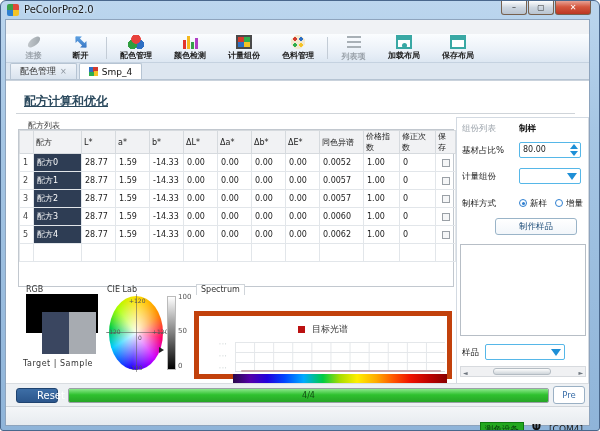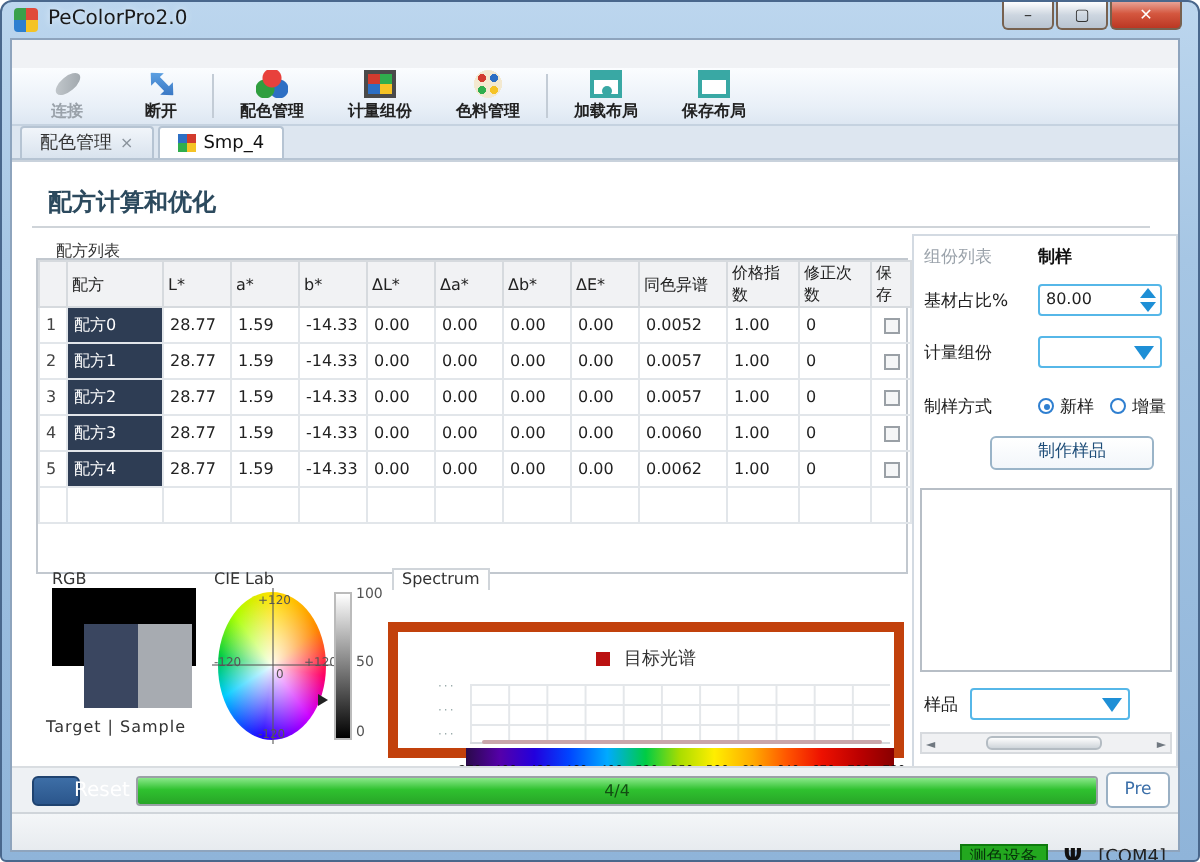--- a/index.html
+++ b/index.html
@@ -58,21 +58,21 @@
   
   .tabbar { position:absolute; top:43px; left:0; right:0; height:17px; background:#dde6f0; border-bottom:1px solid #b6c4d3; display:flex; align-items:flex-end; padding-left:4px; }
   .tab { height:16px; display:flex; align-items:center; gap:4px; font-size:9px; padding:0 9px;
     border:1px solid #b6c4d3; border-bottom:none; border-radius:2px 2px 0 0; background:linear-gradient(#f1f5fa,#d9e3ee); color:#333; margin-right:2px; }
   .tab.active { background:#fff; font-weight:normal; color:#111; }
   .tab .close-x { color:#8a939c; font-size:8px; }
   .smp-icon { width:9px; height:9px;
     background:conic-gradient(#d23b2e 0 25%,#f5c325 25% 50%,#2fae4d 50% 75%,#2d6fc4 75% 100%); }
   
   .page { position:absolute; top:60px; left:0; right:0; bottom:42px; background:#fff; border-top:1px solid #c9d2dc; overflow:hidden; }
-  .page-title { position:absolute; left:18px; top:12px; font-size:12px; font-weight:bold; color:#2c4a5e; }
+  .page-title { position:absolute; left:18px; top:12px; font-size:12px; font-weight:bold; color:#2c4a5e;text-decoration:underline; }
   .page-rule { position:absolute; left:10px; right:14px; top:32px; height:1px; background:#cfd4d9; }
   .tbl-caption { position:absolute; left:22px; top:39px; font-size:8px; color:#333; }
   
   .tbl-wrap { position:absolute; left:12px; top:48px; width:436px; height:158px; border:1px solid #c2c8cf; background:#fff; }
   table.recipe { border-collapse:collapse; table-layout:fixed; width:436px; font-size:8px; color:#222; }
   table.recipe th { background:#f1f2f4; border:1px solid #d6dade; font-weight:normal; height:15px; padding:0 2px; text-align:left; }
   table.recipe td { border:1px solid #e2e6ea; height:18px; padding:0 3px; white-space:nowrap; overflow:hidden; }
   td.sel-name { background:#2e3d54; color:#fff; }
   td.idx { border-left:none; color:#444; }
   .chk { width:8px; height:8px; border:1px solid #9aa0a6; background:#f5f6f7; margin:0 auto; }
@@ -119,21 +119,21 @@
   .spec-plot { position:absolute; left:36px; top:26px; width:210px; height:30px;
     background-image:linear-gradient(to right,#e4e7ea 1px,transparent 1px),linear-gradient(to bottom,#e4e7ea 1px,transparent 1px);
     background-size:19.1px 10px; border-bottom:1px solid #d6dade; }
   .spec-ytick { position:absolute; left:20px; font-size:6px; color:#9aa; letter-spacing:1px; }
   .spec-line { position:absolute; left:42px; top:54px; width:200px; height:2px; background:#c9a6ab; border-radius:1px; }
   .spec-bar { position:absolute; left:34px; top:58px; width:214px; height:15px;
     background:linear-gradient(to right,#2a0a4a,#5500aa 8%,#2200dd 16%,#0044ff 24%,#00aaff 33%,#00cc44 42%,#aadd00 50%,#ffee00 58%,#ffaa00 67%,#ff5500 75%,#ee1100 83%,#bb0000 92%,#880000); }
   .spec-xtick { position:absolute; top:66px; font-size:6px; color:#111; transform:translateX(-50%); }
   
   .bottombar { position:absolute; left:0; right:0; bottom:19px; height:23px; background:#eef1f4; border-top:1px solid #d9dde1; }
-  .reset-btn { position:absolute; left:10px; top:4px; width:24px; height:15px; background:linear-gradient(#3d6ea6,#2b568c); border:1px solid #1f4370; border-radius:3px; color:#fff; font-size:10px; text-align:center; line-height:14px;padding-left:20px; }
+  .reset-btn { position:absolute; left:10px; top:4px; width:42px; height:15px; background:linear-gradient(#3d6ea6,#2b568c); border:1px solid #1f4370; border-radius:3px; color:#fff; font-size:10px; text-align:center; line-height:14px;padding-left:20px; }
   .progress { position:absolute; left:62px; top:4px; right:40px; height:15px; border:1px solid #9aa0a6; border-radius:2px; background:#e8eaec; overflow:hidden; }
   .progress .fill { position:absolute; left:0; top:0; bottom:0; background:linear-gradient(#8ae88a,#2fc12f 45%,#27a527); }
   .progress .ptext { position:absolute; left:0; right:0; top:0; bottom:0; text-align:center; font-size:8px; color:#134d13; line-height:14px; }
   .pre-btn { position:absolute; right:4px; top:2px; width:32px; height:18px; background:#fff; border:1px solid #9ab0c4; border-radius:3px; color:#3a6ea8; font-size:8.5px; text-align:center; line-height:16px; }
   
   .statusbar { position:absolute; left:0; right:0; bottom:0; height:19px; background:linear-gradient(#f4f6f8,#e7ebef); border-top:1px solid #d0d5da; }
   .status-right { position:absolute; right:6px; top:15px; display:flex; align-items:center; gap:8px; }
   .dev-badge { background:#23a81f; border:1px solid #0e7a0e; color:#06330a; font-size:8.5px; padding:0 4px; height:13px; line-height:12px; }
   .usb-glyph { font-size:11px; font-weight:bold; color:#111; line-height:13px; }
   .com-text { font-size:9px; color:#222; }
@@ -162,28 +162,36 @@
       <div class="tb-item">
         <span class="tbicon i-disconnect"></span>
         <span class="tb-label">断开</span>
       </div>
       <div class="tb-sep"></div>
       <div class="tb-item wide">
         <span class="tbicon i-colorwheel"></span>
         <span class="tb-label">配色管理</span>
       </div>
       <div class="tb-item wide">
+        <span class="tbicon i-detect"></span>
+        <span class="tb-label">颜色检测</span>
+      </div>
+      <div class="tb-item wide">
         <span class="tbicon i-palettegrid"></span>
         <span class="tb-label">计量组份</span>
       </div>
       <div class="tb-item wide">
         <span class="tbicon i-colorant"></span>
         <span class="tb-label">色料管理</span>
       </div>
       <div class="tb-sep"></div>
+      <div class="tb-item disabled">
+        <span class="tbicon i-list"></span>
+        <span class="tb-label">列表项</span>
+      </div>
       <div class="tb-item wide">
         <span class="tbicon i-layout gear"></span>
         <span class="tb-label">加载布局</span>
       </div>
       <div class="tb-item wide">
         <span class="tbicon i-layout"></span>
         <span class="tb-label">保存布局</span>
       </div>
     </div>
 

